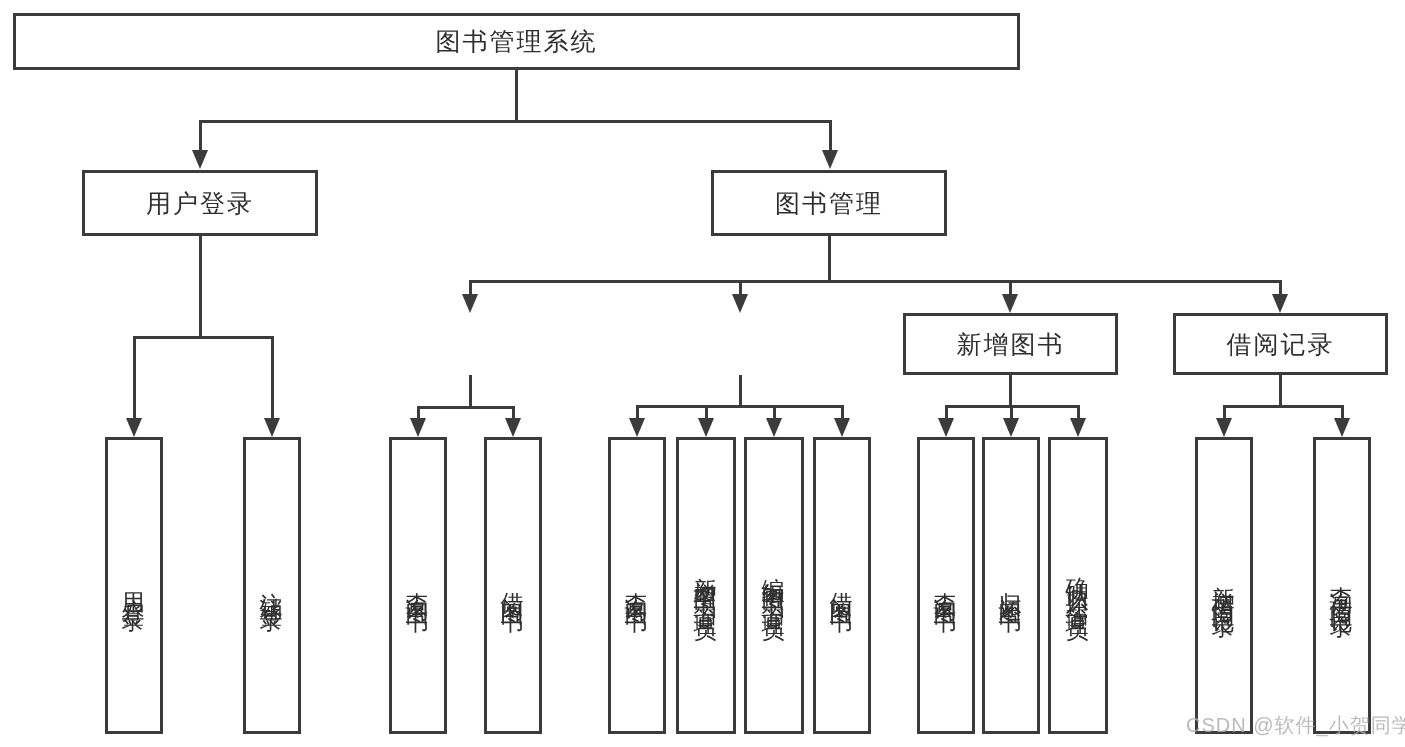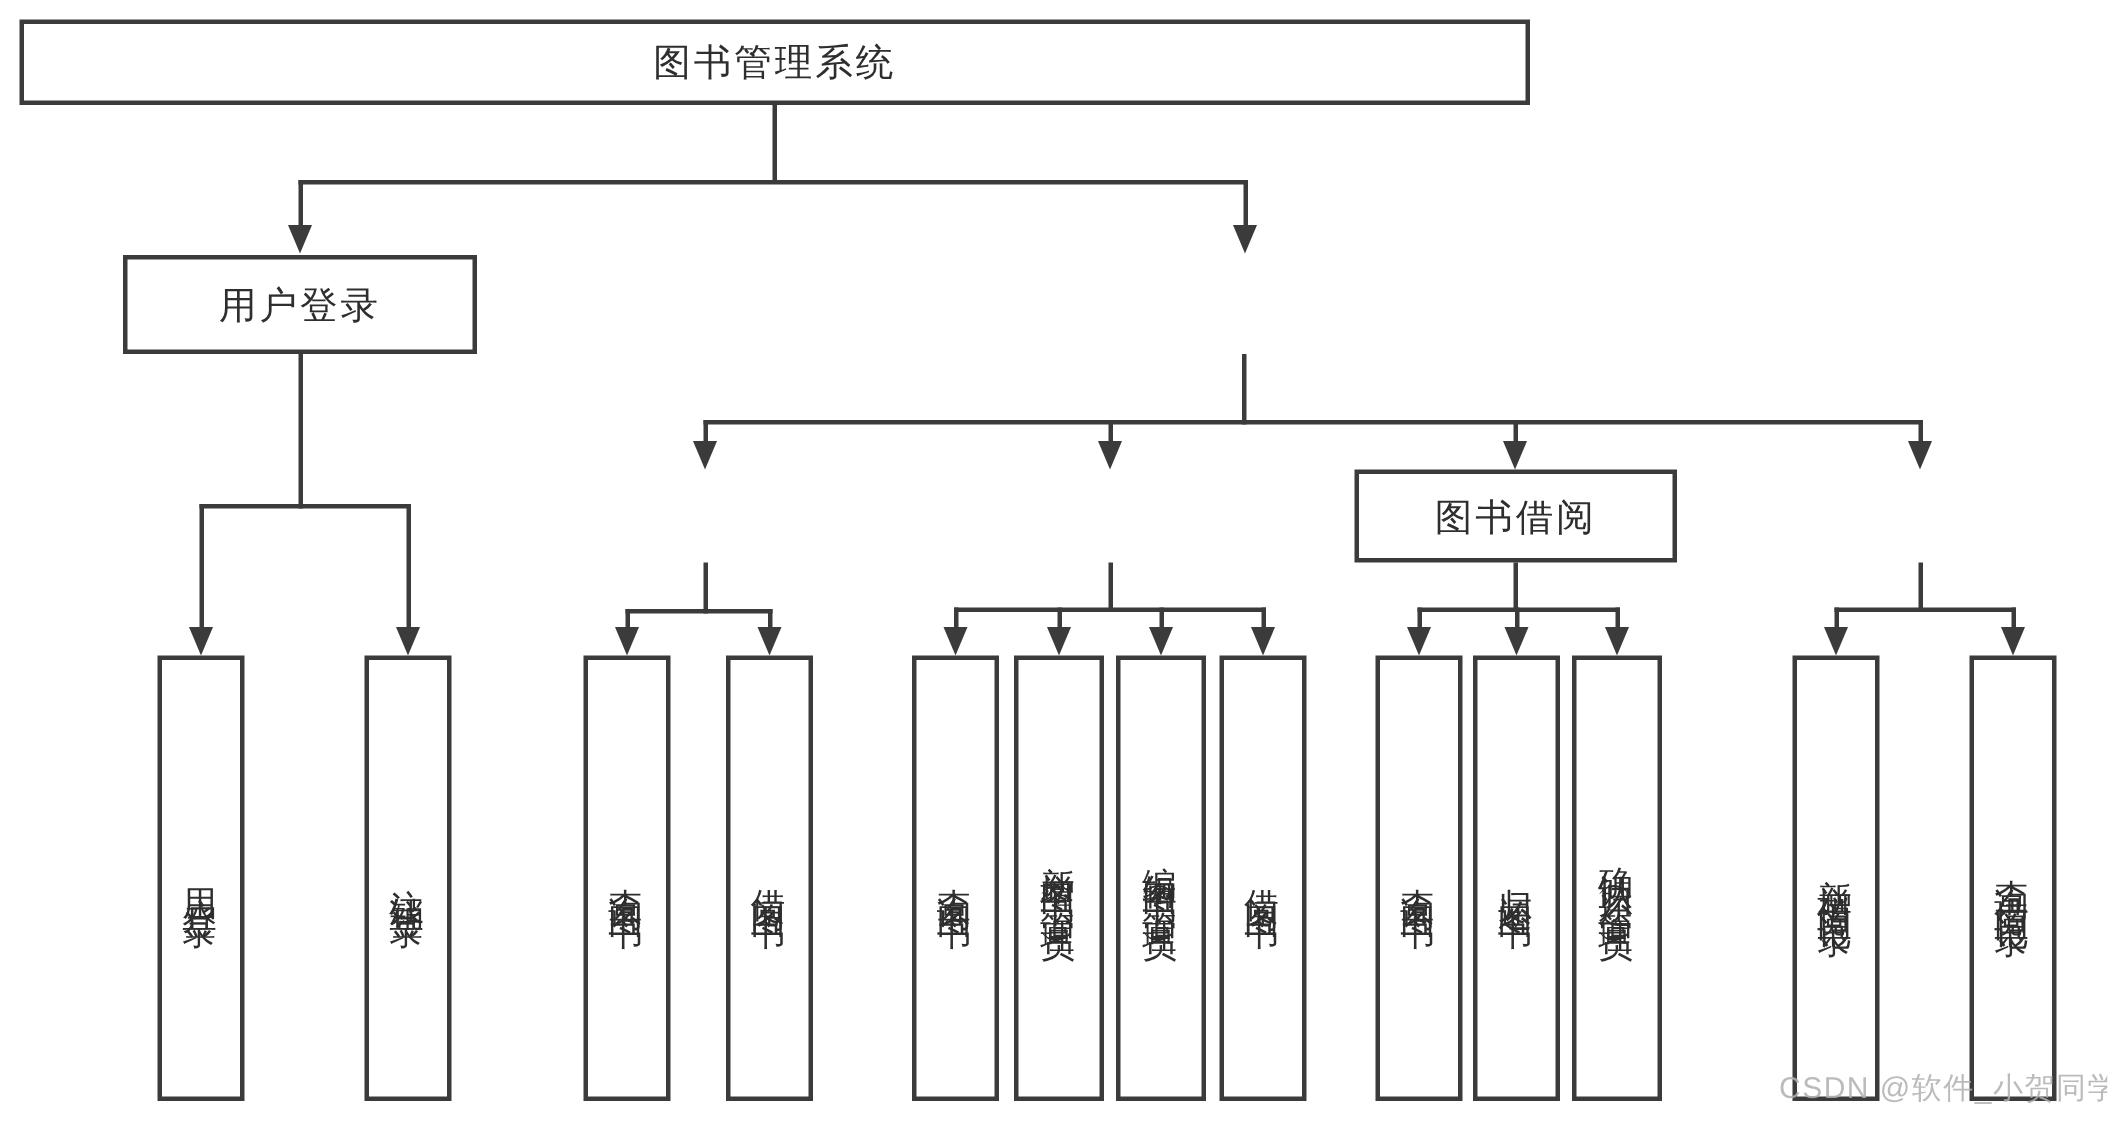--- a/index.html
+++ b/index.html
@@ -21,22 +21,24 @@
       white-space:nowrap;opacity:.85;}
 </style>
 </head>
 <body>
 
 <div class="stage">
 
   <div class="box h-node" style="left:13px;top:13px;width:1007px;height:57px">图书管理系统</div>
 
   <div class="box h-node" style="left:82px;top:170px;width:236px;height:66px">用户登录</div>
+  <div class="box h-node" style="left:711px;top:170px;width:236px;height:66px">图书管理</div>
 
-  <div class="box h-node" style="left:903px;top:313px;width:215px;height:62px">图书借阅</div>
+  <div class="box h-node" style="left:903px;top:313px;width:215px;height:62px">新增图书</div>
+  <div class="box h-node" style="left:1173px;top:313px;width:215px;height:62px">借阅记录</div>
 
   <div class="box v-node" style="left:105px;top:437px;width:58px;height:297px">用户登录</div>
   <div class="box v-node" style="left:243px;top:437px;width:58px;height:297px">注销登录</div>
 
   <div class="box v-node" style="left:389px;top:437px;width:58px;height:297px">查询图书</div>
   <div class="box v-node" style="left:484px;top:437px;width:58px;height:297px">借阅图书</div>
 
   <div class="box v-node" style="left:608px;top:437px;width:58px;height:297px">查询图书</div>
   <div class="box v-node" style="left:676px;top:437px;width:60px;height:297px">新增图书（管理员）</div>
   <div class="box v-node" style="left:744px;top:437px;width:60px;height:297px">编辑图书（管理员）</div>

